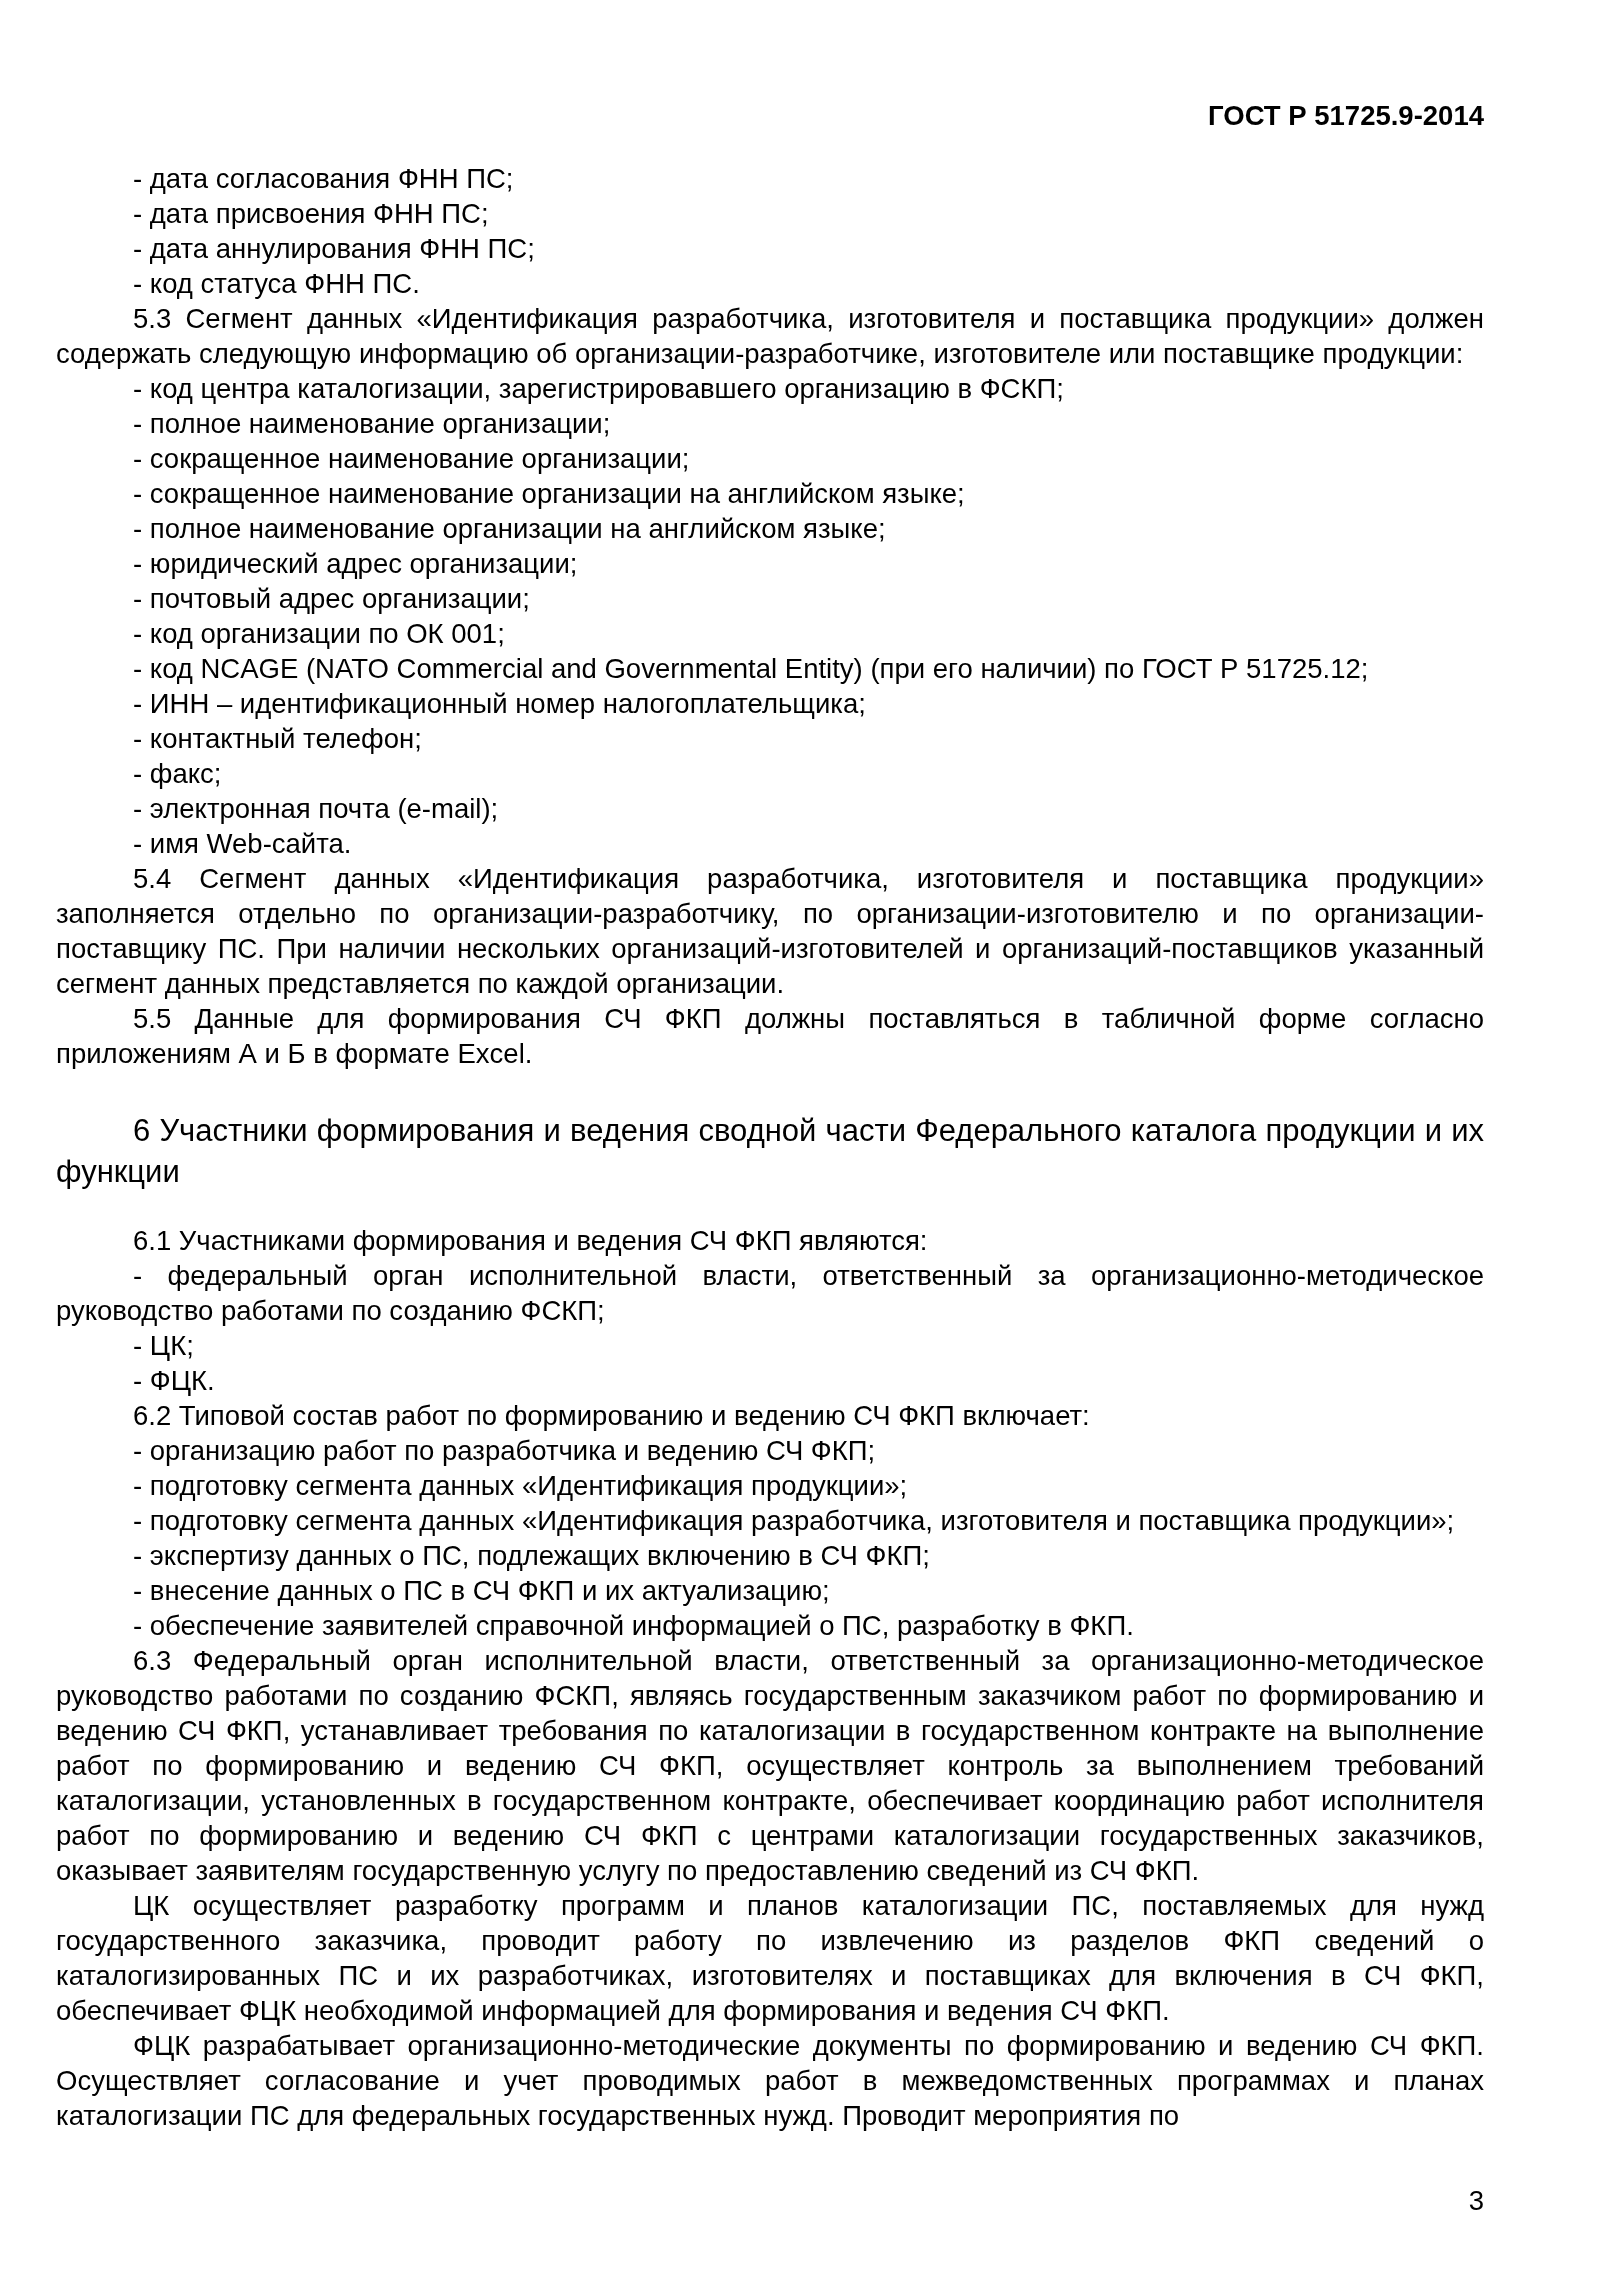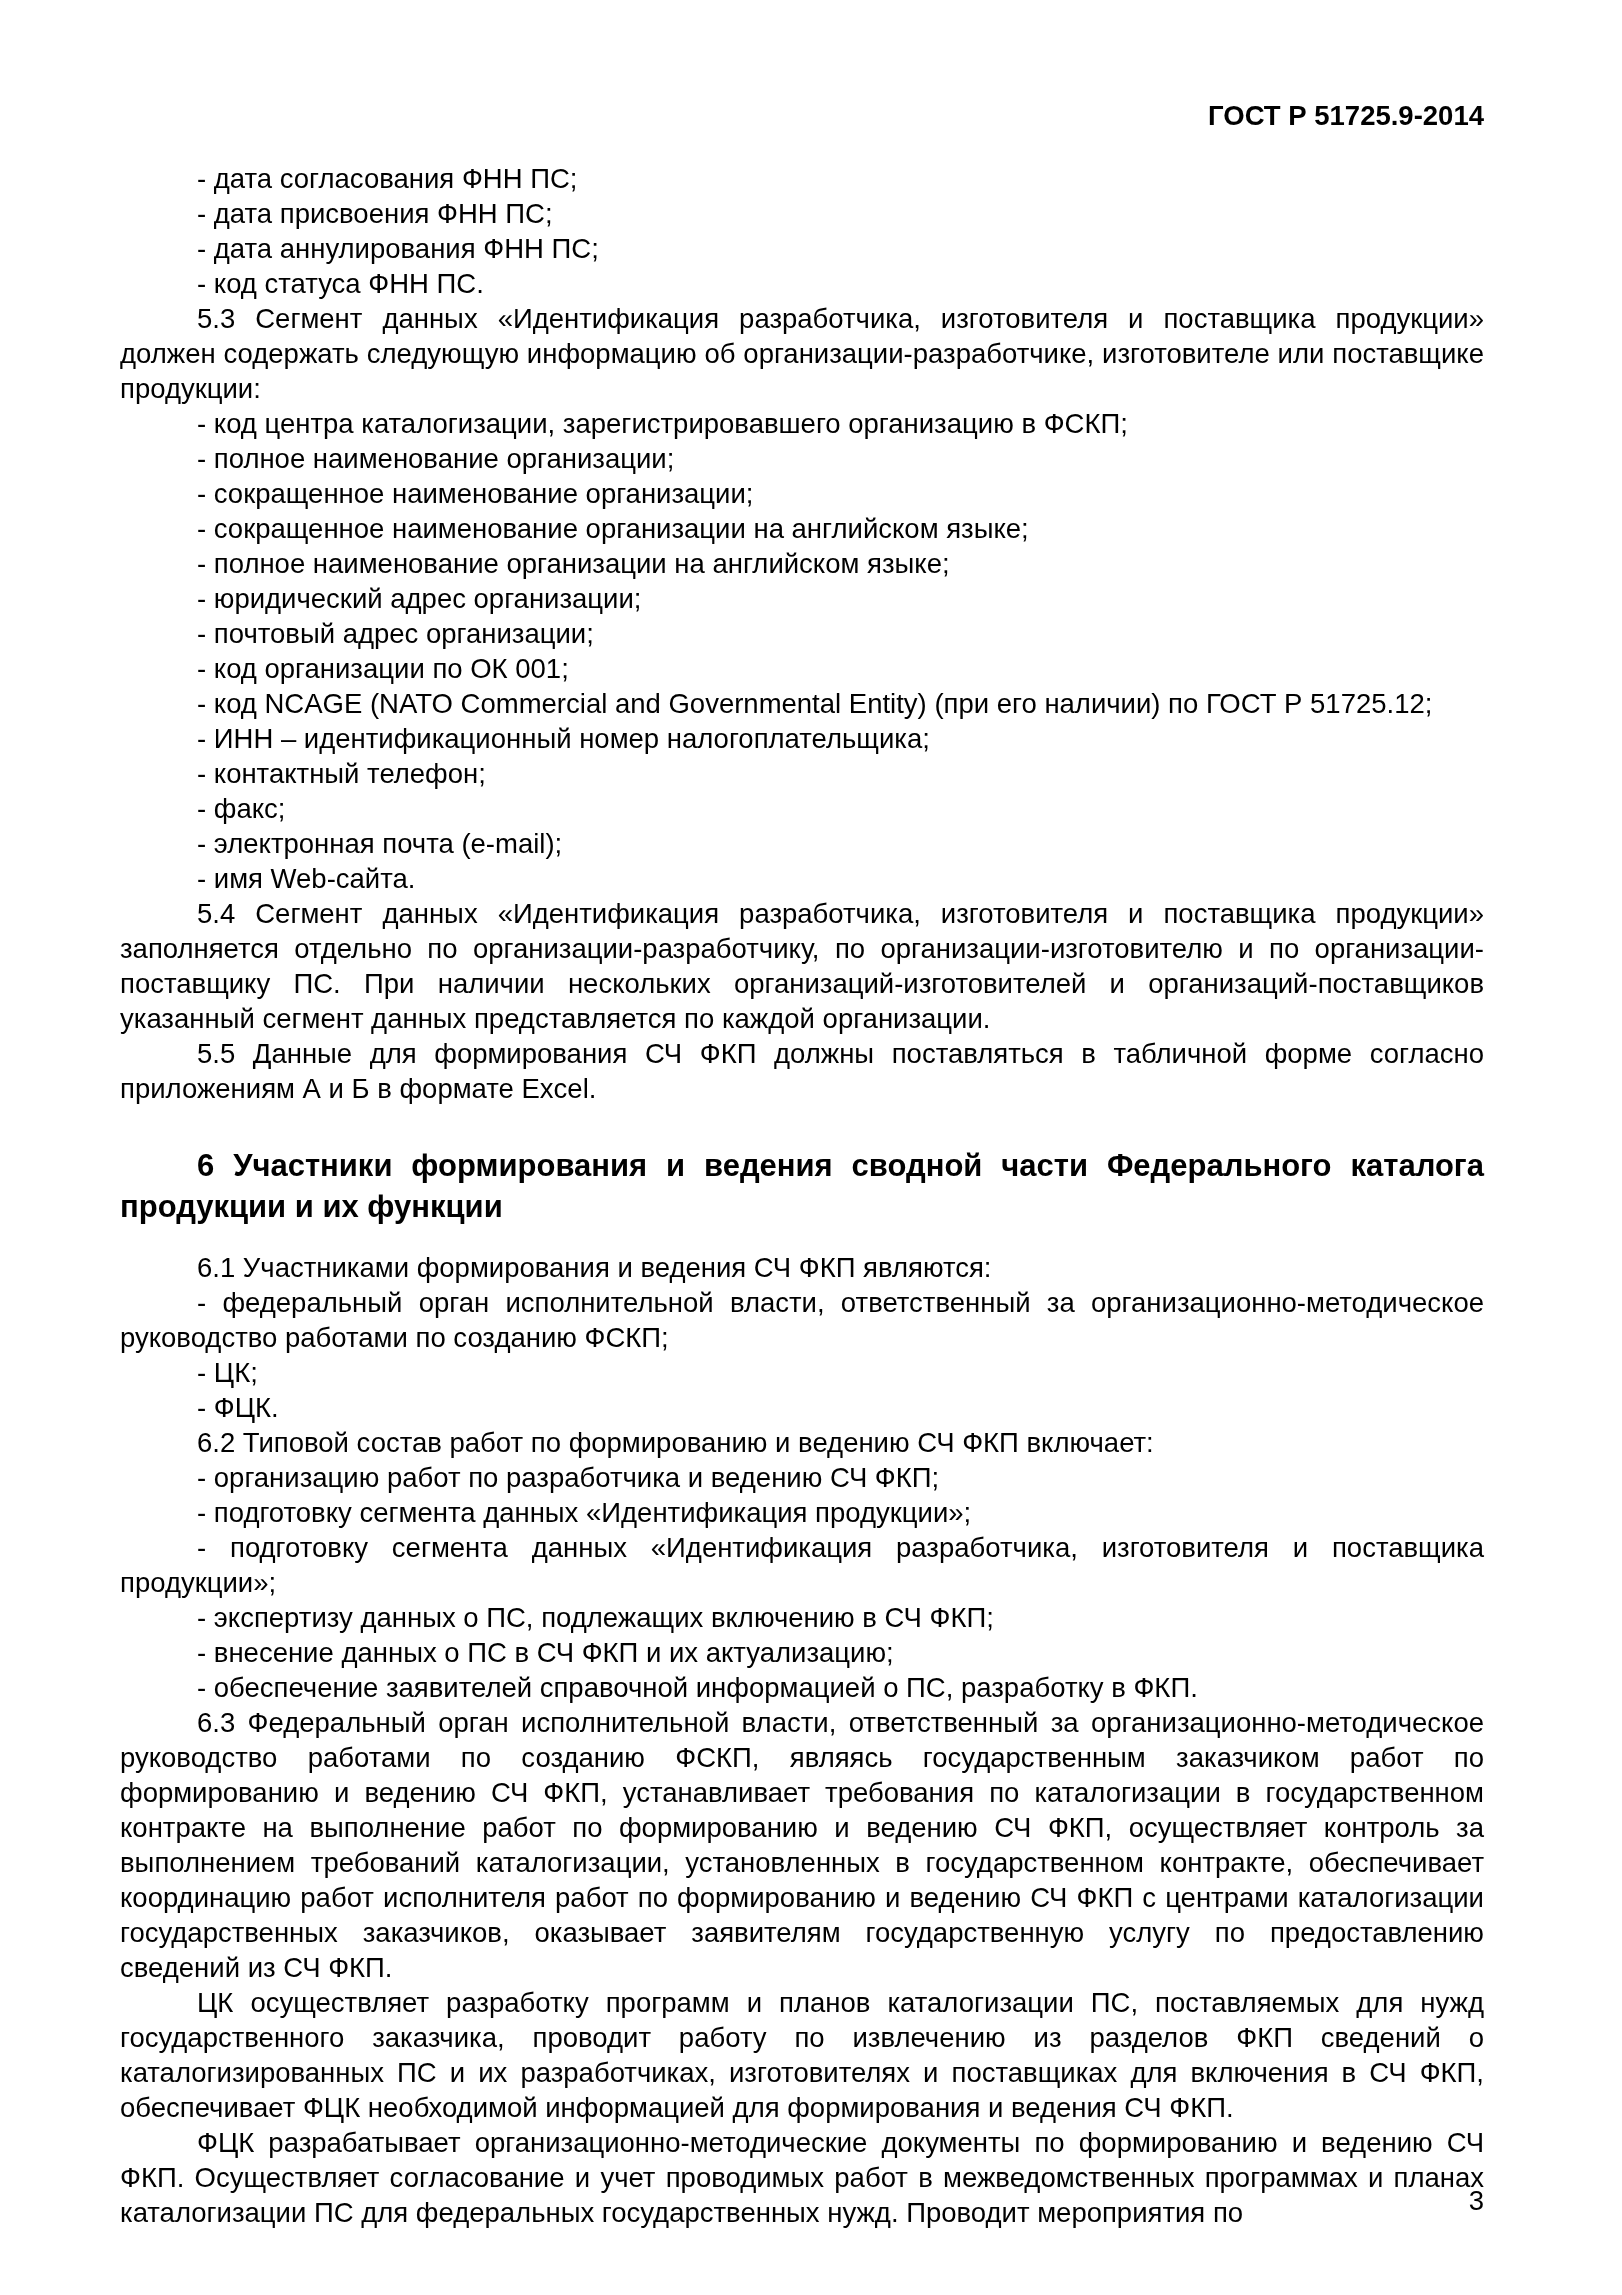--- a/index.html
+++ b/index.html
@@ -11,44 +11,44 @@
     width: 1623px;
     height: 2295px;
     position: relative;
     font-family: "Liberation Sans", sans-serif;
     color: #000000;
   }
   .page {
     box-sizing: border-box;
     width: 1623px;
     height: 2295px;
-    padding: 98px 139px 0 120px;
+    padding: 98px 139px 0 56px;
     position: relative;
   }
   .page-header {
     text-align: right;
     font-weight: bold;
     font-size: 27.5px;
     line-height: 35px;
     margin-bottom: 27.5px;
   }
   .content p {
     margin: 0;
     font-size: 27.5px;
     line-height: 35px;
     text-align: justify;
     text-indent: 77px;
   }
   .content h2 {
     font-size: 31px;
     line-height: 41px;
-    font-weight: bold;
+    font-weight: normal;
     text-align: justify;
     text-indent: 77px;
-    margin: 39px 0 23px 0;
+    margin: 39px 0 31px 0;
   }
   .page-footer {
     position: absolute;
     right: 139px;
     bottom: 77px;
     font-size: 27.5px;
     line-height: 35px;
   }
 </style>
 </head>

